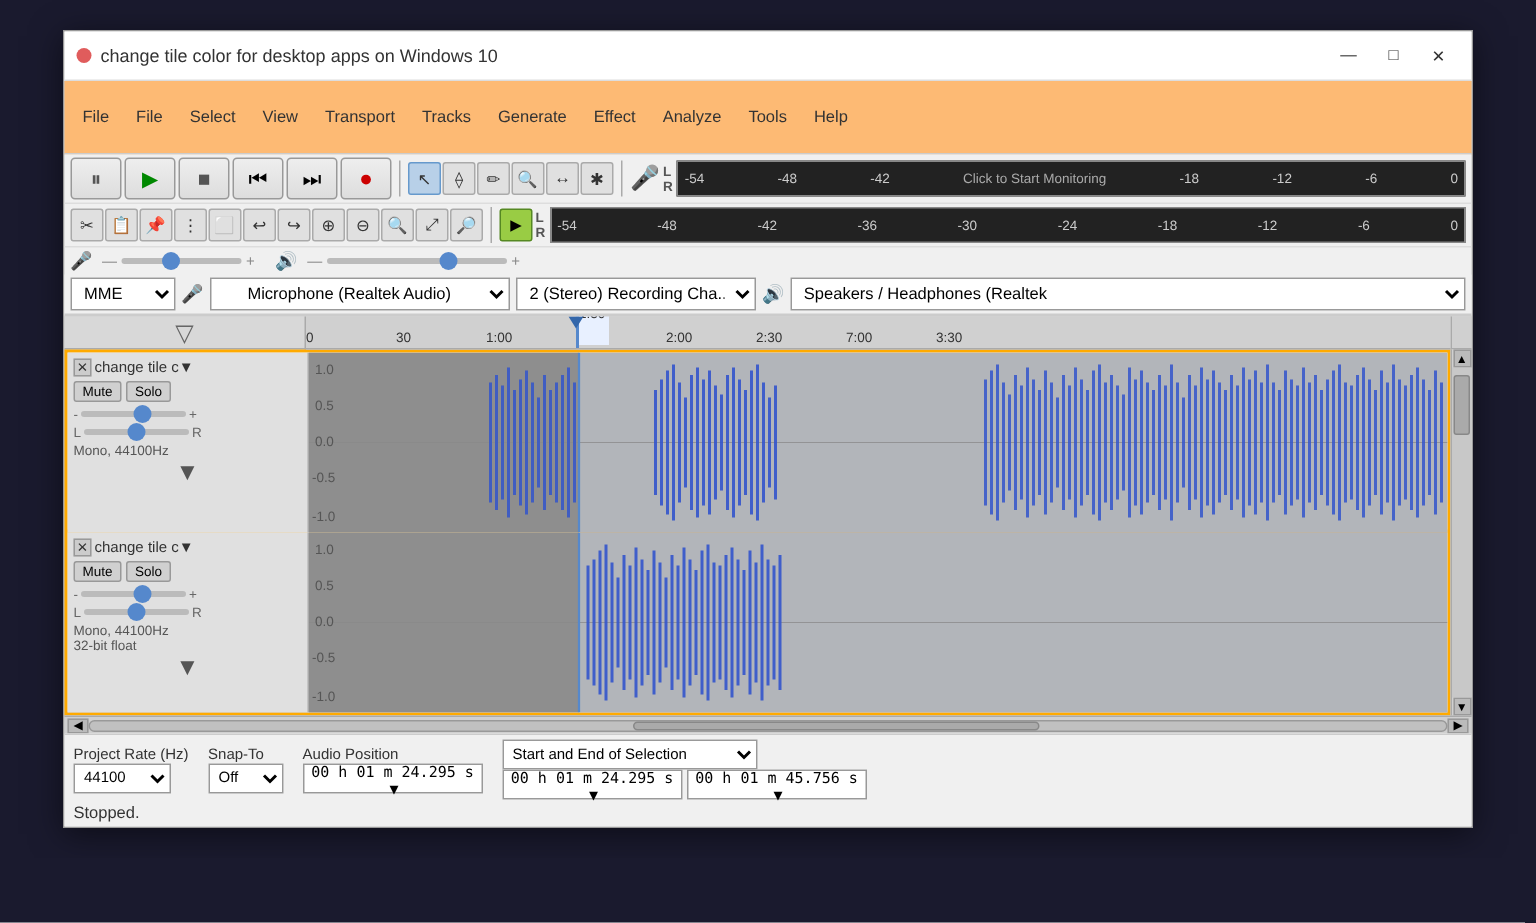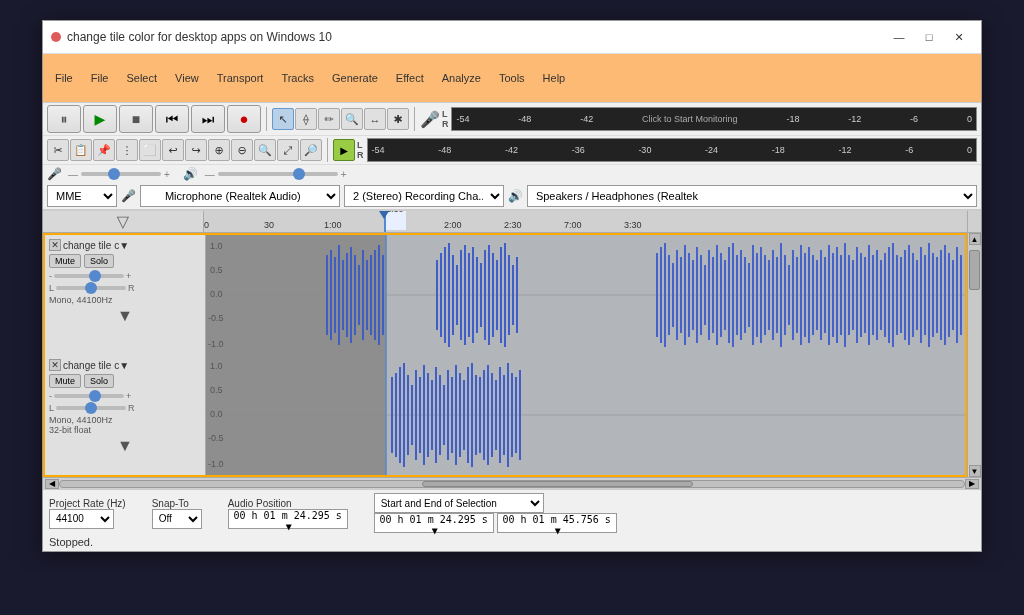--- a/index.html
+++ b/index.html
@@ -226,21 +226,21 @@
     
     
     .status-bar {
       background: #f0f0f0;
       border-top: 1px solid #ccc;
       padding: 3px 6px;
     }
     .status-controls {
       display: flex;
       align-items: center;
-      gap: 26px;
+      gap: 13px;
       margin-bottom: 3px;
     }
     .status-label { font-size: 10px; color: #333; }
     .status-select {
       height: 20px;
       border: 1px solid #999;
       background: white;
       font-size: 10px;
       padding: 0 2px;
     }

